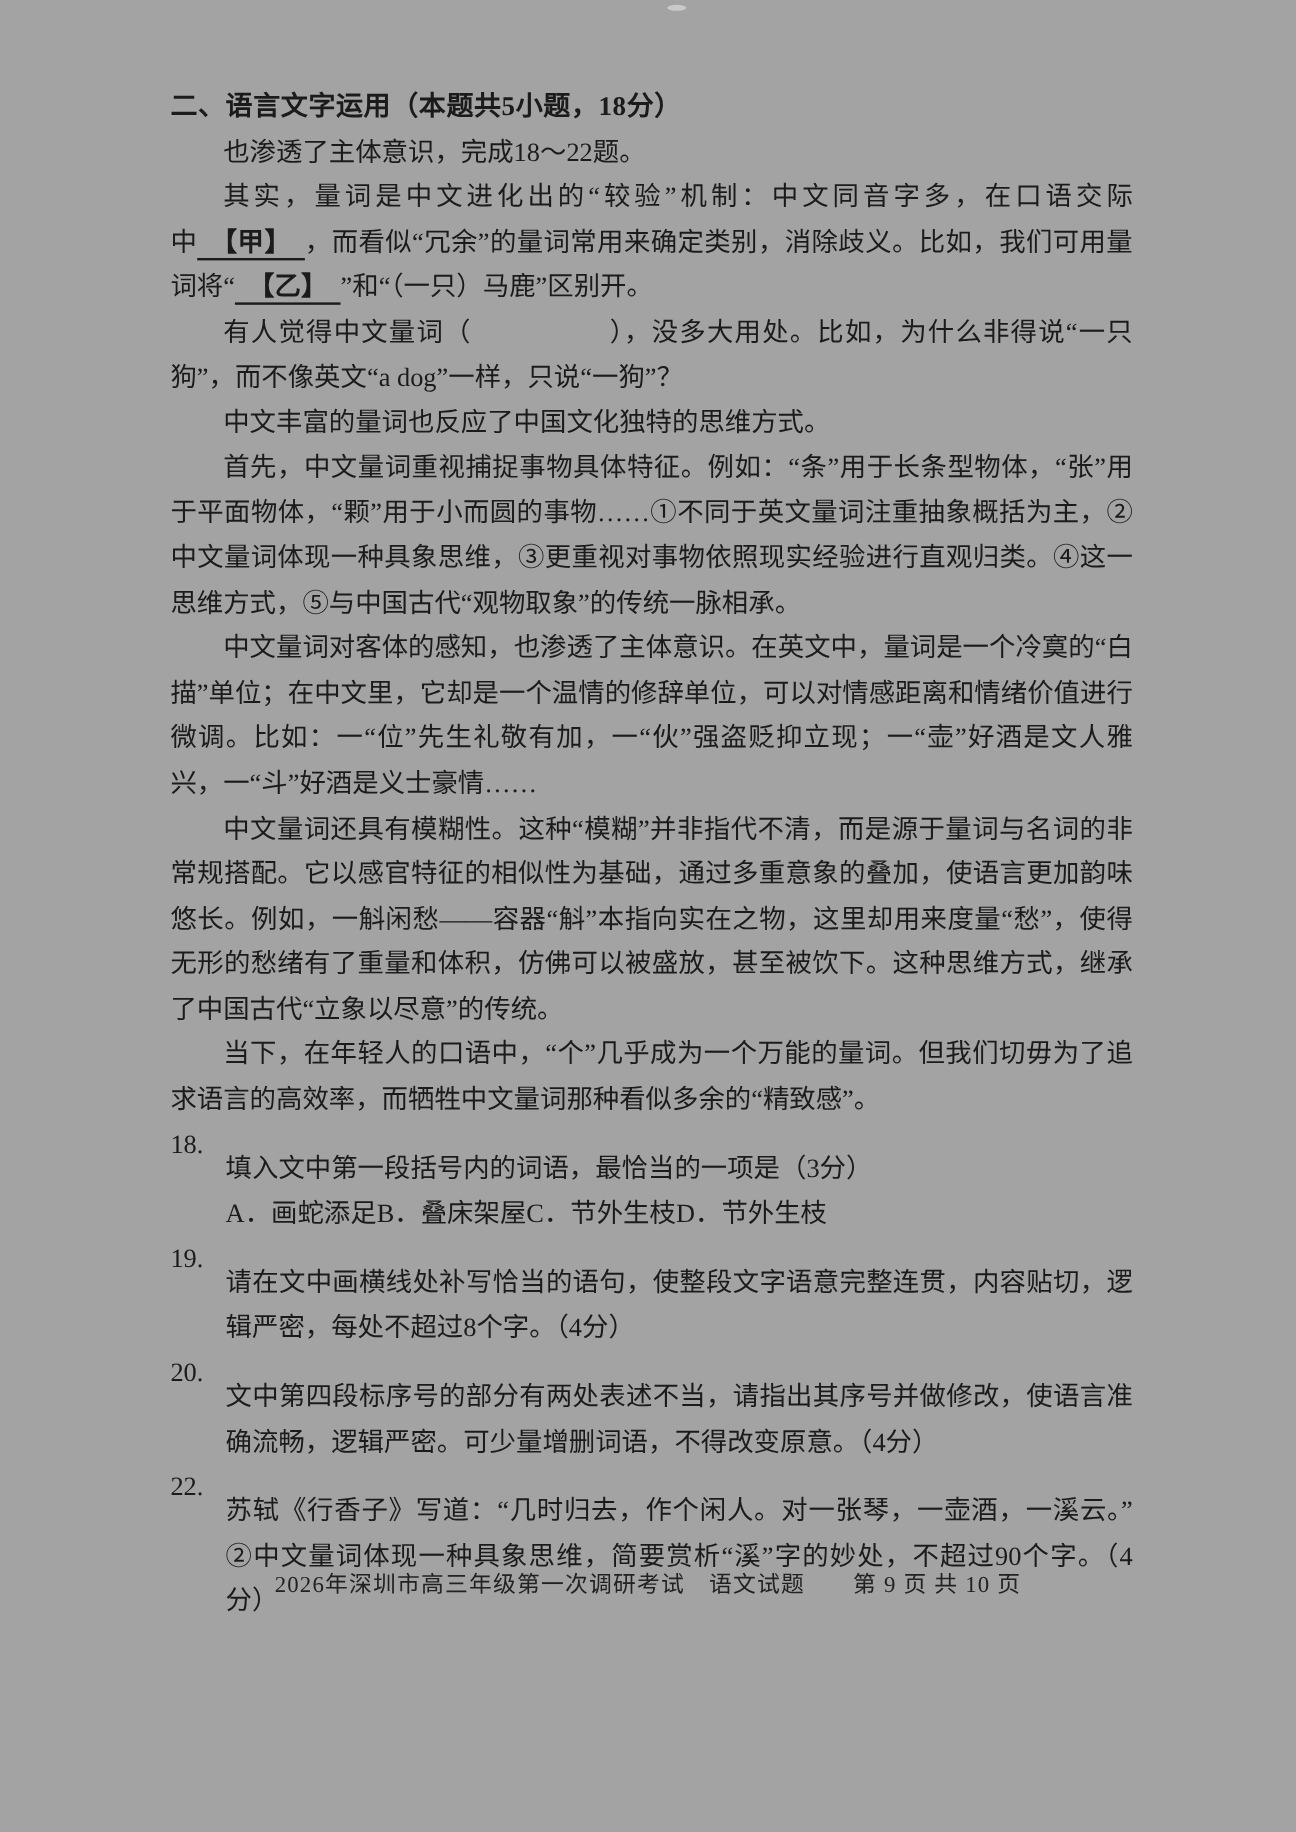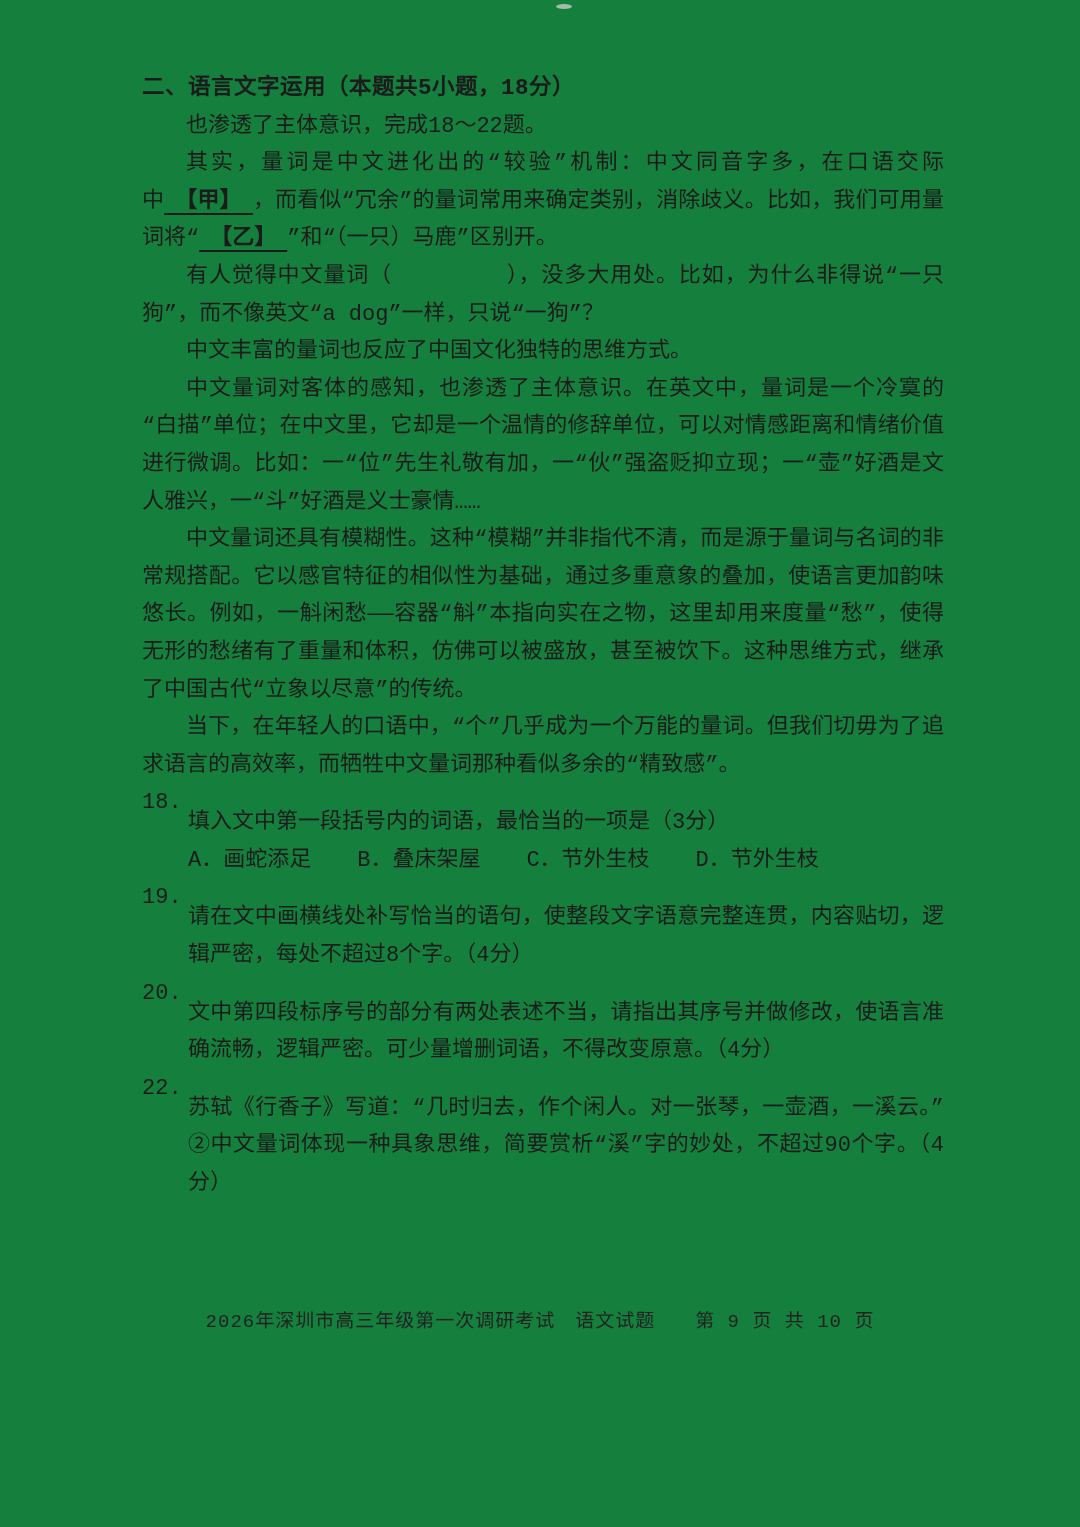--- a/index.html
+++ b/index.html
@@ -2,23 +2,23 @@
 <html lang="zh-CN"><head>
 <meta charset="utf-8">
 <style>
   * { margin: 0; padding: 0; box-sizing: border-box; }
   html, body { background: #e8e8e8; }
   .page {
     position: relative;
     width: 1080px;
     height: 1527px;
     margin: 0 auto;
-    background: #15803d;
+    background: #a3a3a3;
     color: #1b1b1b;
-    font-family: Liberation Mono, monospace;
+    font-family: Liberation Serif, serif;
     overflow: hidden;
   }
   .content {
     position: absolute;
     left: 142px;
     top: 70px;
     width: 802px;
     font-size: 22px;
     line-height: 37.6px;
     text-align: justify;
@@ -43,21 +43,20 @@
   }
   .question { display: flex; align-items: flex-start; }
   .qnum {
     flex: 0 0 46px;
     text-align: left;
     white-space: nowrap;
   }
   .qbody { flex: 1; text-align: justify; margin-top: 20px; }
   .options {
     display: flex;
-    gap: 46px;
     text-align: left;
   }
   .footer {
     position: absolute;
     top: 1307px;
     left: 0;
     width: 100%;
     text-align: center;
     font-size: 19px;
     line-height: 30px;
@@ -86,20 +85,21 @@
     <div class="section-heading">二、语言文字运用（本题共5小题，18分）</div>
 
     <p class="indent">也渗透了主体意识，完成18～22题。</p>
 
     <p class="para"><span>其实，量词是中文进化出的“较验”机制：中文同音字多，在口语交际中</span><span class="ul-seg">　【甲】　</span><span>，而看似“冗余”的量词常用来确定类别，消除歧义。比如，我们可用量词将“</span><span class="ul-seg">　【乙】　</span><span>”和“（一只）马鹿”区别开。</span></p>
 
     <p class="para"><span>有人觉得中文量词（</span><span class="blank-seg">　　　　　</span><span>），没多大用处。比如，为什么非得说“一只狗”，而不像英文“a dog”一样，只说“一狗”？</span></p>
 
     <p class="para">中文丰富的量词也反应了中国文化独特的思维方式。</p>
 
+    <p class="para">首先，中文量词重视捕捉事物具体特征。例如：“条”用于长条型物体，“张”用于平面物体，“颗”用于小而圆的事物……①不同于英文量词注重抽象概括为主，②中文量词体现一种具象思维，③更重视对事物依照现实经验进行直观归类。④这一思维方式，⑤与中国古代“观物取象”的传统一脉相承。</p>
 
     <p class="para">中文量词对客体的感知，也渗透了主体意识。在英文中，量词是一个冷寞的“白描”单位；在中文里，它却是一个温情的修辞单位，可以对情感距离和情绪价值进行微调。比如：一“位”先生礼敬有加，一“伙”强盗贬抑立现；一“壶”好酒是文人雅兴，一“斗”好酒是义士豪情……</p>
 
     <p class="para">中文量词还具有模糊性。这种“模糊”并非指代不清，而是源于量词与名词的非常规搭配。它以感官特征的相似性为基础，通过多重意象的叠加，使语言更加韵味悠长。例如，一斛闲愁——容器“斛”本指向实在之物，这里却用来度量“愁”，使得无形的愁绪有了重量和体积，仿佛可以被盛放，甚至被饮下。这种思维方式，继承了中国古代“立象以尽意”的传统。</p>
 
     <p class="para">当下，在年轻人的口语中，“个”几乎成为一个万能的量词。但我们切毋为了追求语言的高效率，而牺牲中文量词那种看似多余的“精致感”。</p>
 
     <div class="question">
       <span class="qnum">18.</span>
       <div class="qbody">

